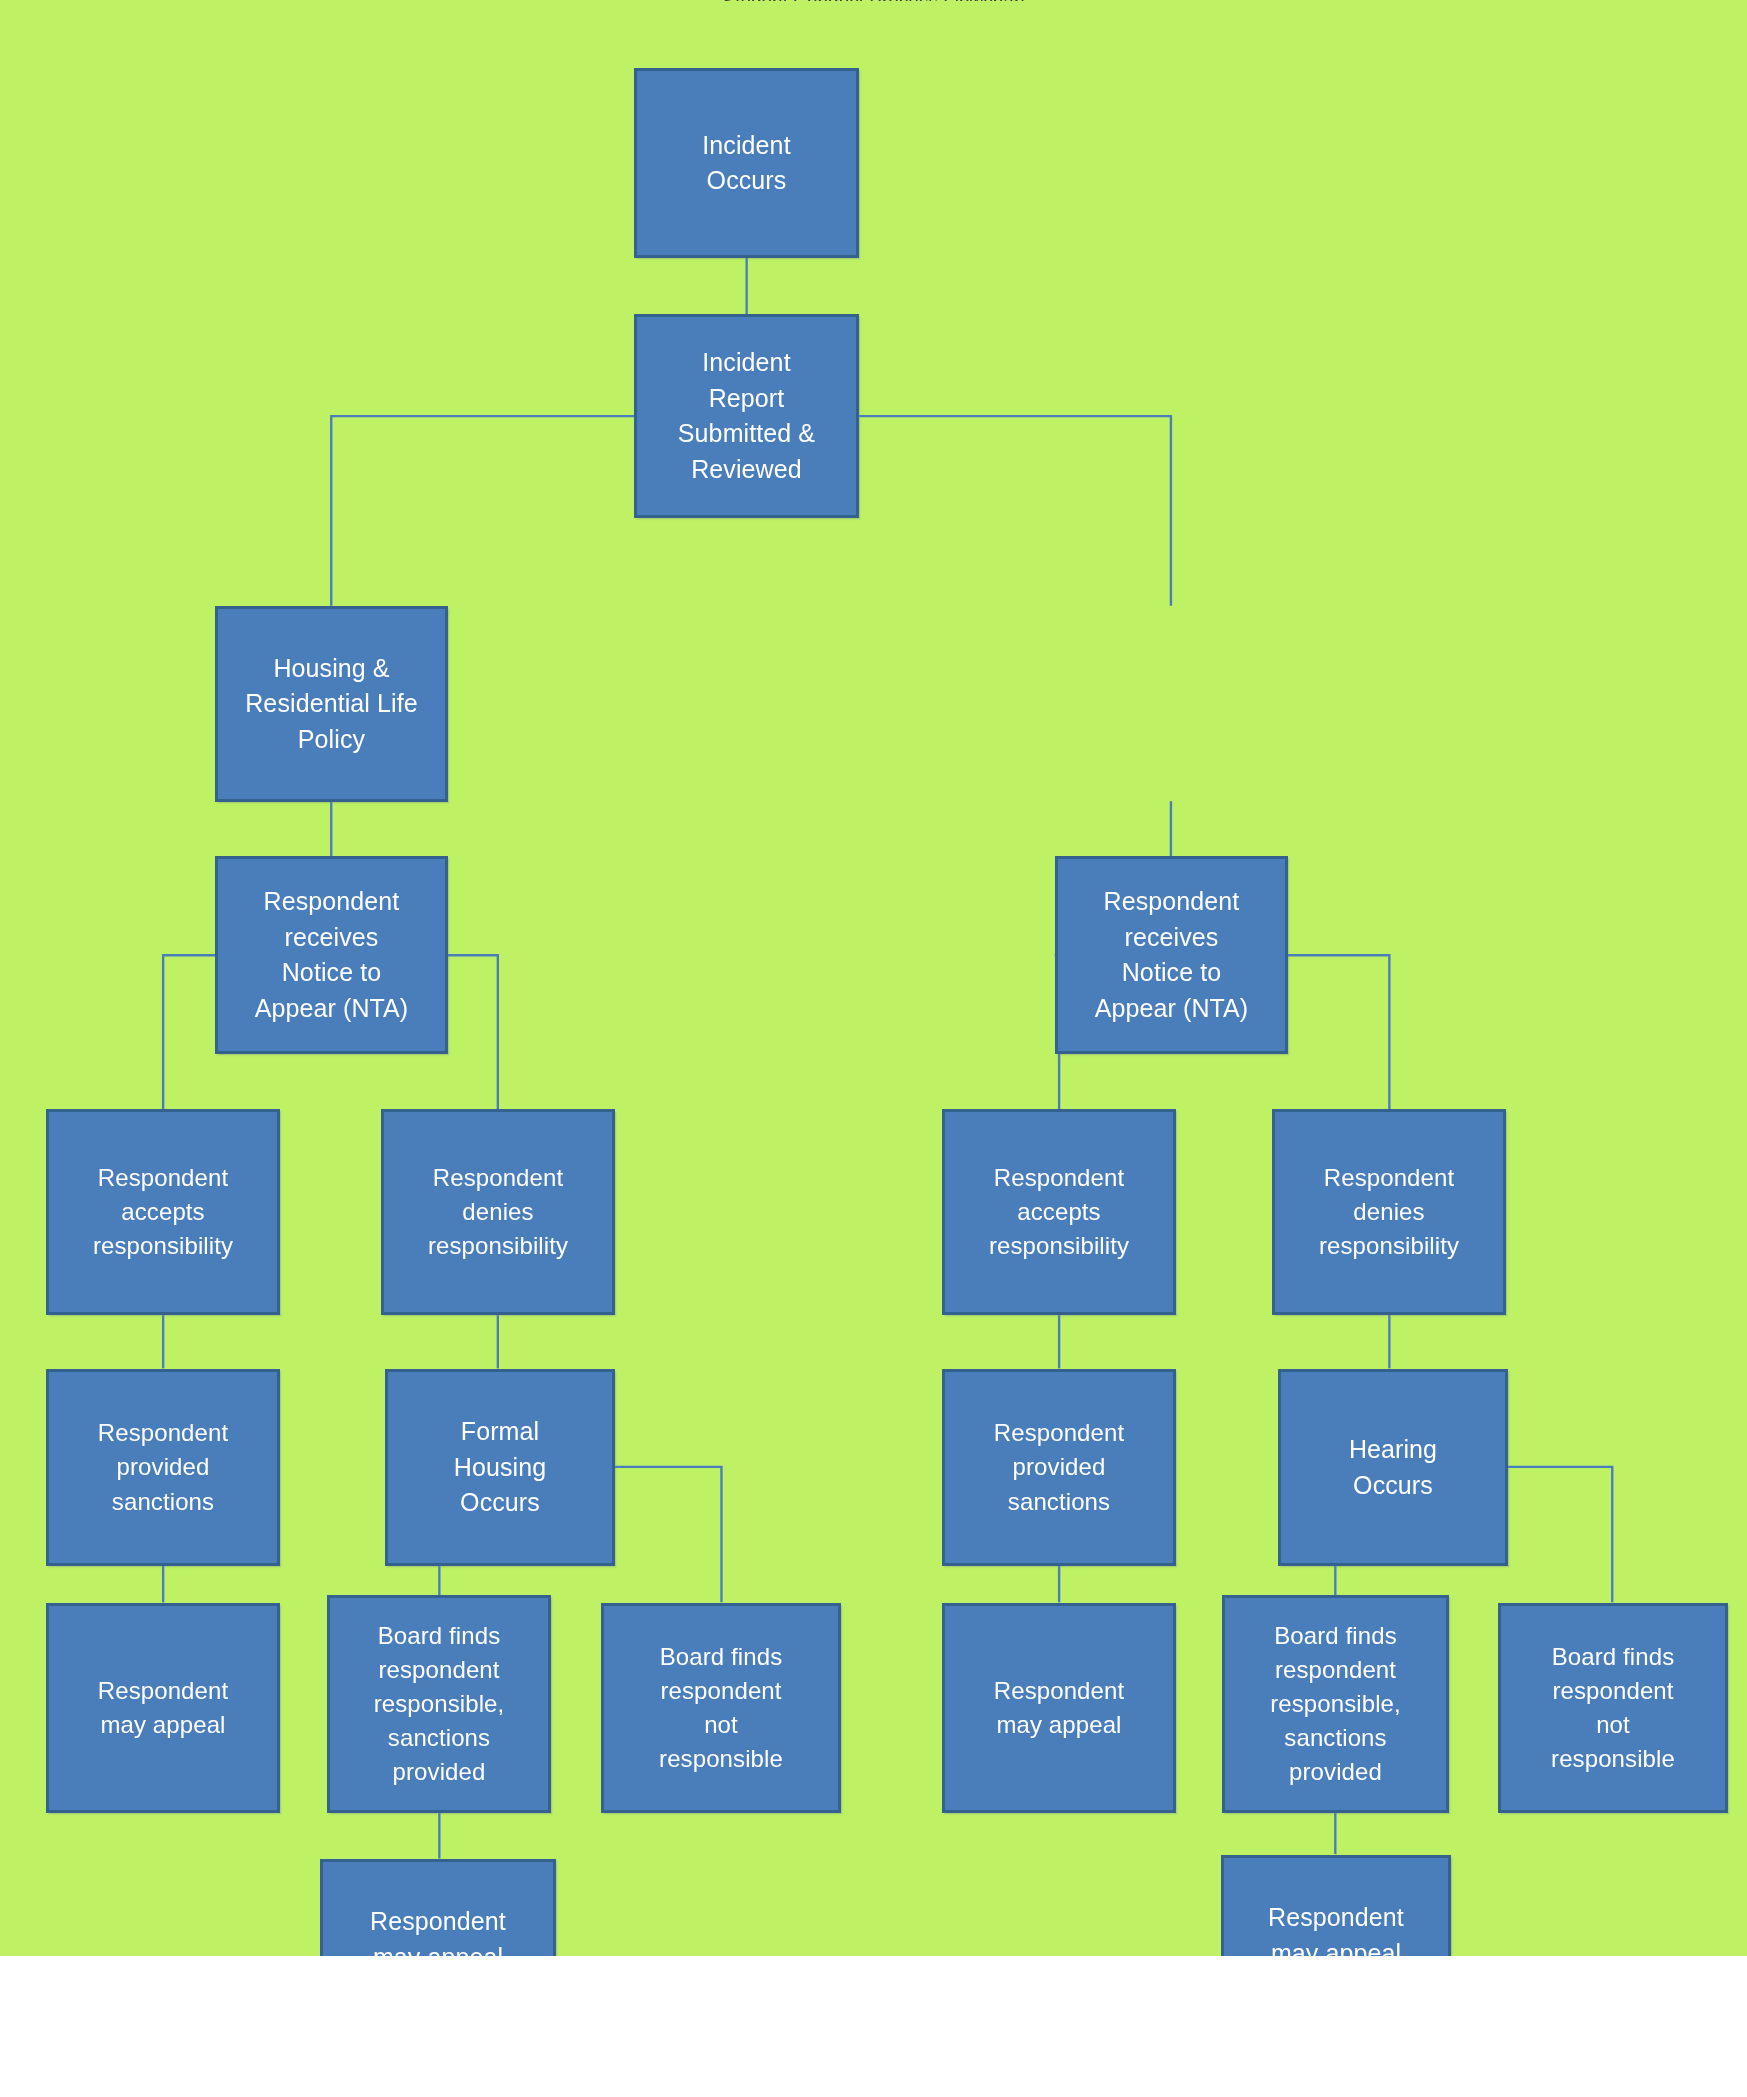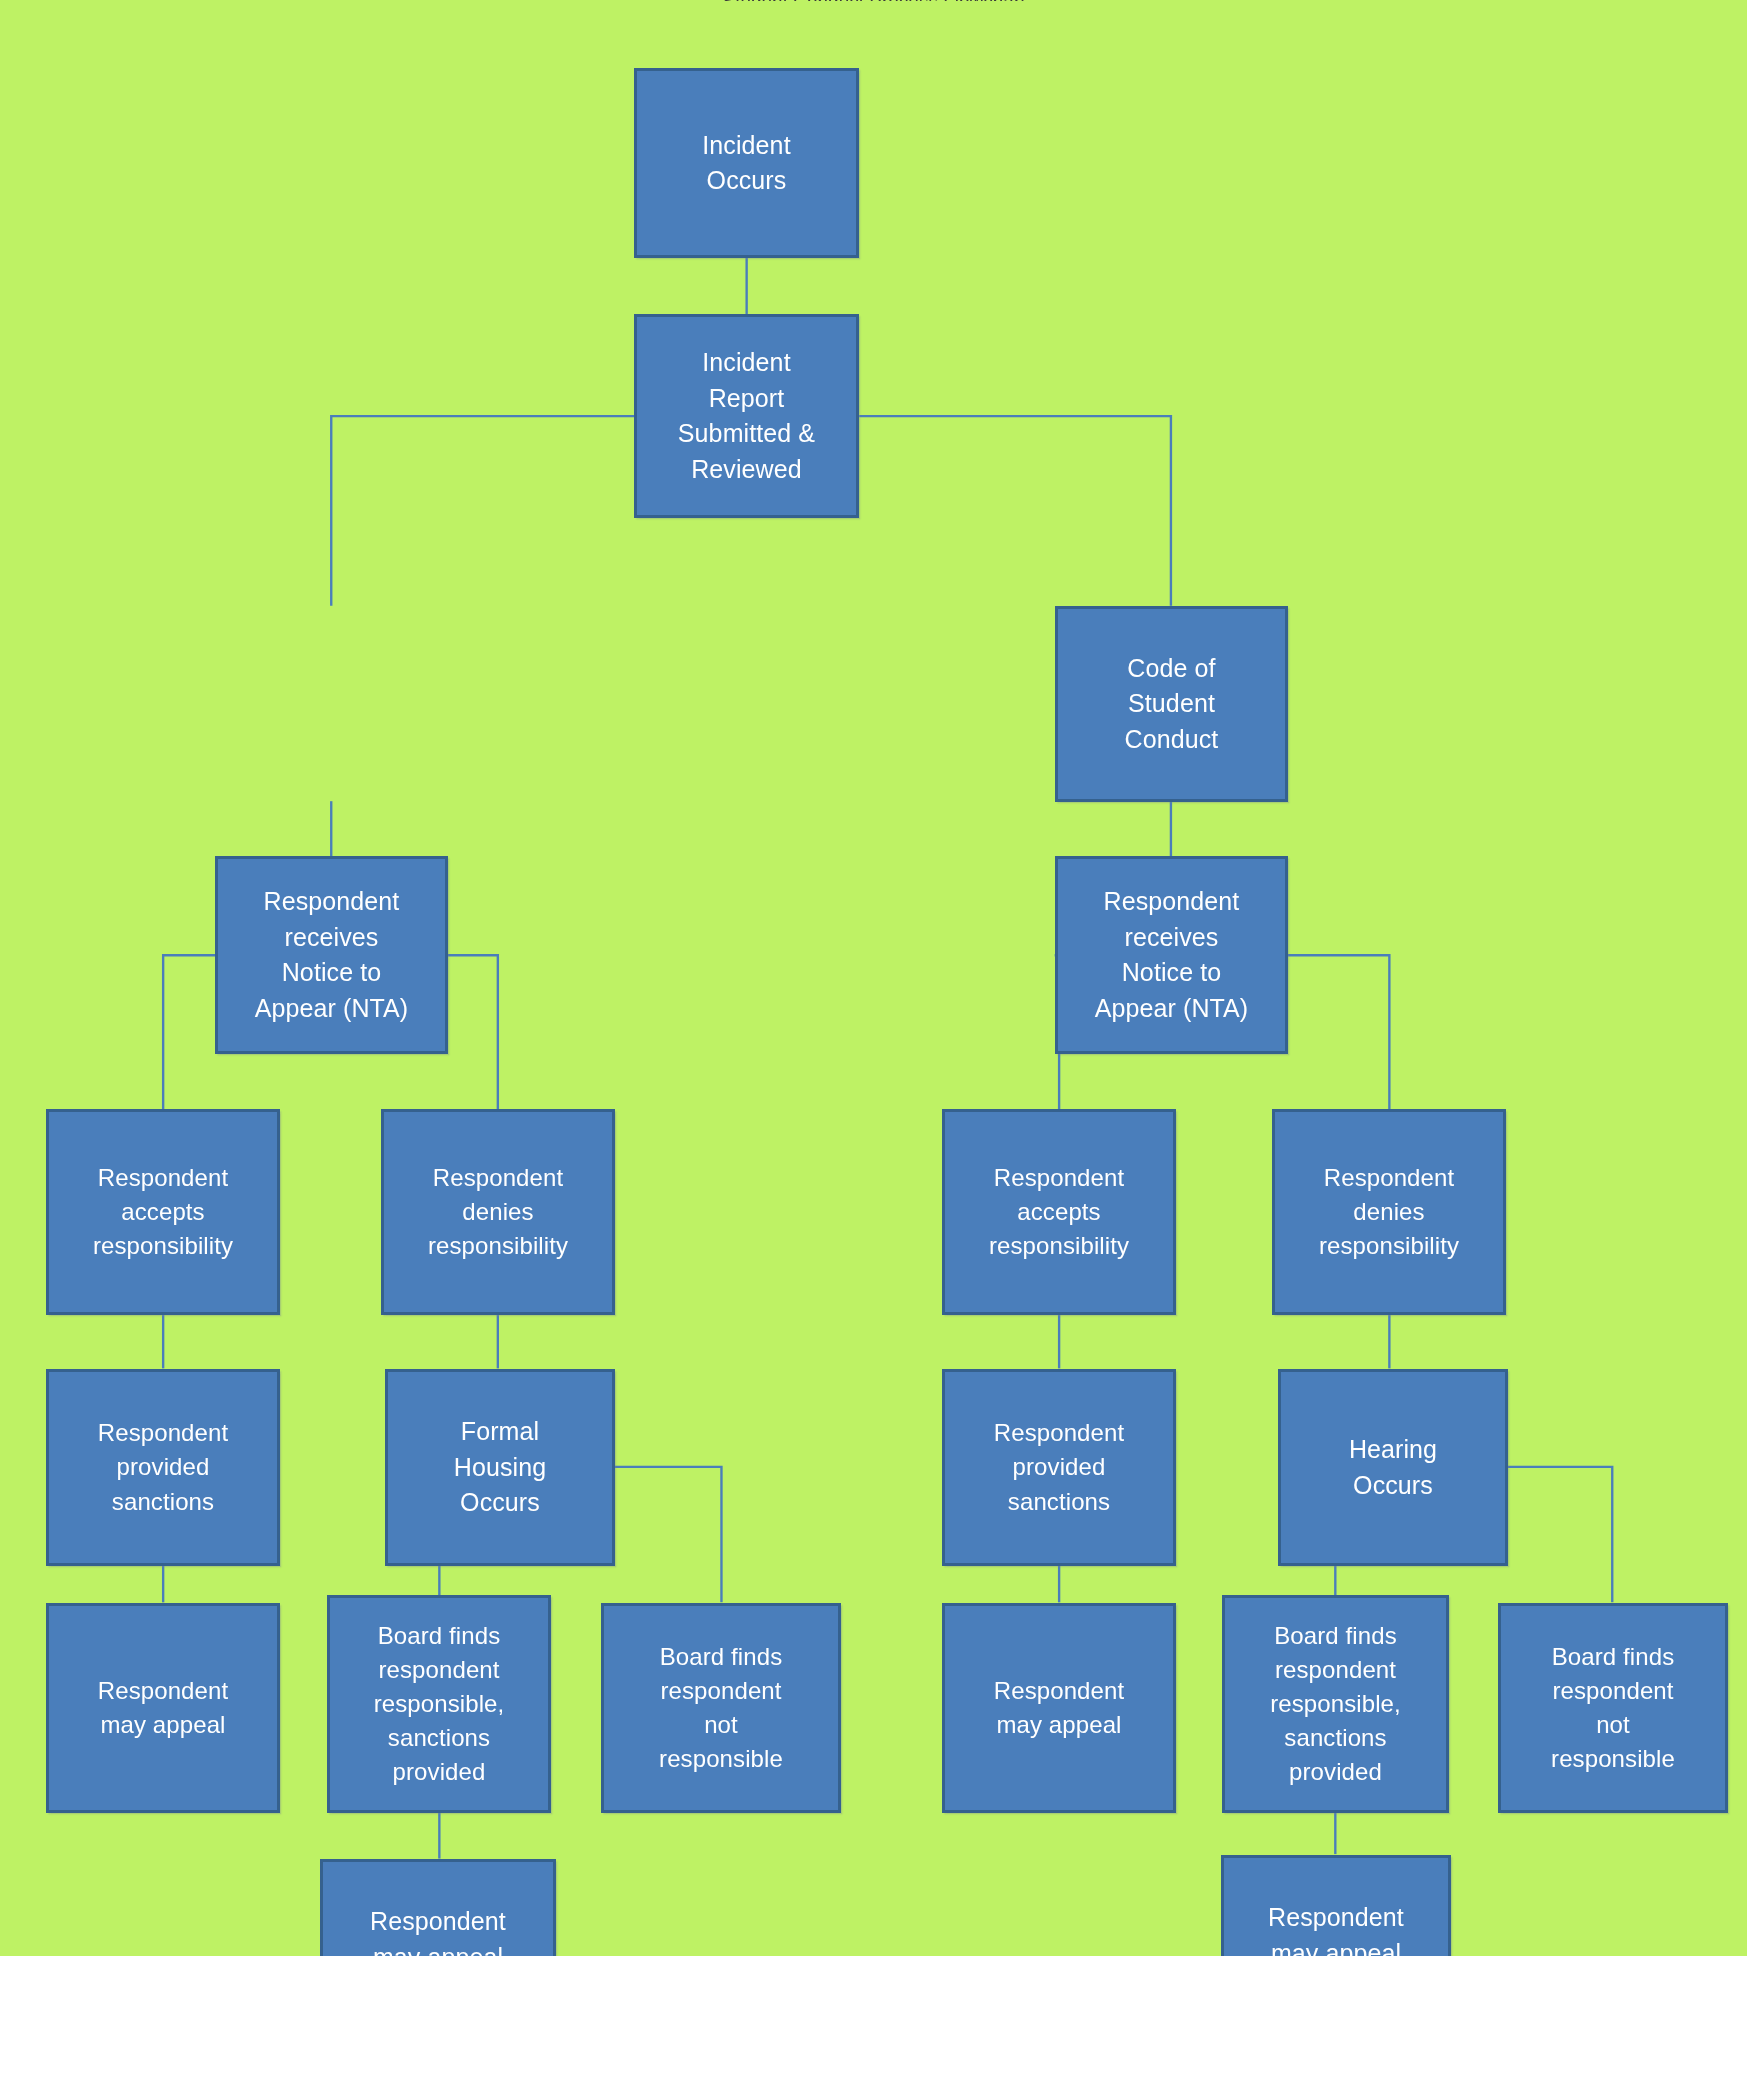--- a/index.html
+++ b/index.html
@@ -100,24 +100,24 @@
       <div class="node" style="left: 634px; top: 68px; width: 225px; height: 190px; font-size: 25px; background: rgb(74, 126, 187); border-color: rgb(53, 97, 142); color: rgb(255, 255, 255);">
         <span class="node-label">Incident
 Occurs</span>
       </div>
       <div class="node" style="left: 634px; top: 314px; width: 225px; height: 204px; font-size: 25px; background: rgb(74, 126, 187); border-color: rgb(53, 97, 142); color: rgb(255, 255, 255);">
         <span class="node-label">Incident
 Report
 Submitted &amp;
 Reviewed</span>
       </div>
-      <div class="node" style="left: 1055px; top: 606px; width: 233px; height: 196px; font-size: 25px; background: rgb(74, 126, 187); border-color: rgb(53, 97, 142); color: rgb(255, 255, 255);">
-        <span class="node-label">Code of
-Student
-Conduct</span>
+      <div class="node" style="left: 215px; top: 606px; width: 233px; height: 196px; font-size: 25px; background: rgb(74, 126, 187); border-color: rgb(53, 97, 142); color: rgb(255, 255, 255);">
+        <span class="node-label">Housing &amp;
+Residential Life
+Policy</span>
       </div>
       <div class="node" style="left: 215px; top: 856px; width: 233px; height: 198px; font-size: 25px; background: rgb(74, 126, 187); border-color: rgb(53, 97, 142); color: rgb(255, 255, 255);">
         <span class="node-label">Respondent
 receives
 Notice to
 Appear (NTA)</span>
       </div>
       <div class="node" style="left: 1055px; top: 856px; width: 233px; height: 198px; font-size: 25px; background: rgb(74, 126, 187); border-color: rgb(53, 97, 142); color: rgb(255, 255, 255);">
         <span class="node-label">Respondent
 receives

